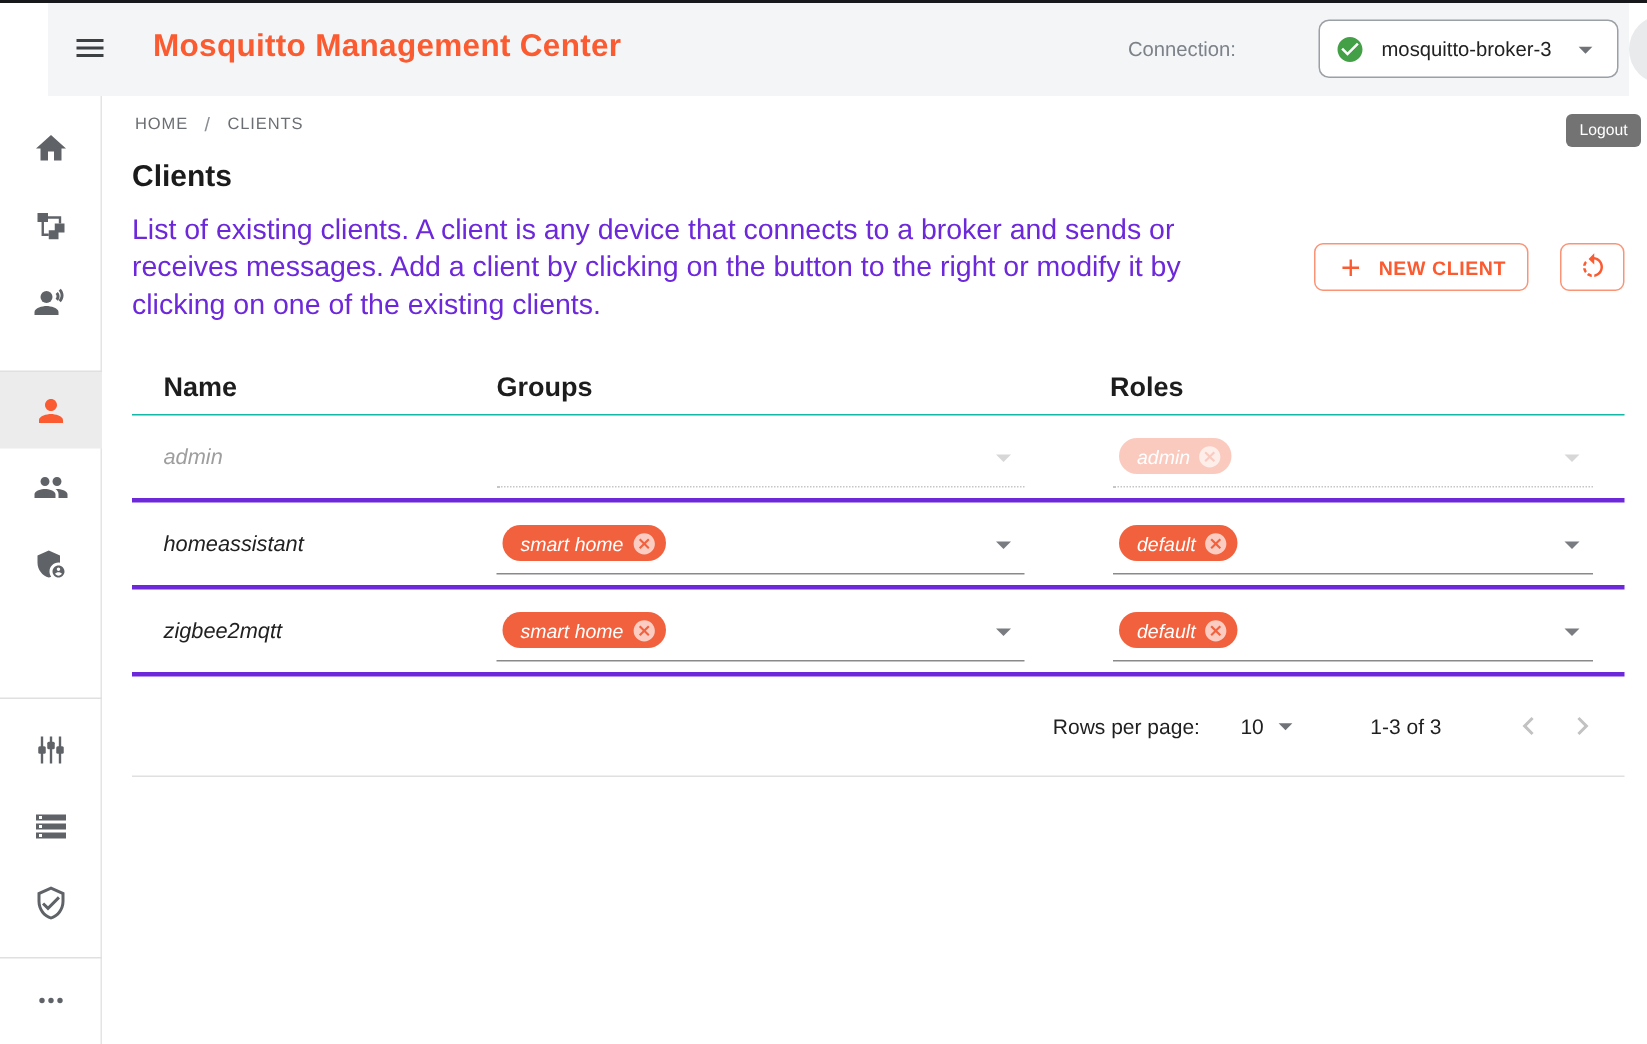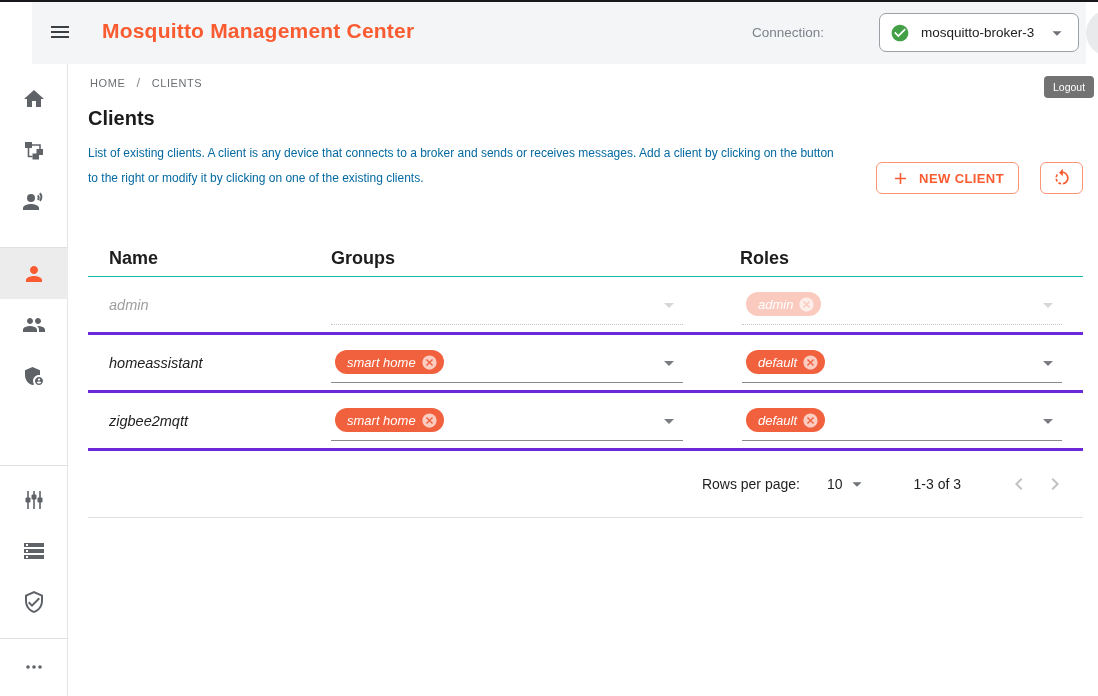--- a/index.html
+++ b/index.html
@@ -72,21 +72,21 @@
     display:flex; align-items:center; gap:11px;
   }
   .crumb { cursor:pointer; }
   .crumb-sep { font-size:13px; color:#8a8d91; }
   .page-title {
     position:absolute; left:20px; top:43px;
     font-size:20px; font-weight:bold; color:#1b1b1b;
   }
   .page-desc {
     position:absolute; left:20px; top:77px; width:752px;
-    font-size:12px; line-height:25px; color:#0369a1;
+    font-size:19px; line-height:25px; color:#6d28d9;
   }
   .actions { position:absolute; right:15px; top:98px; display:flex; gap:21px; }
   .btn-new {
     height:32px; display:flex; align-items:center; gap:9px; padding:0 14px;
     background:#ffffff; border:1px solid #fb9477; border-radius:6px;
     color:#fb5b31; font-size:13px; font-weight:bold; letter-spacing:.4px;
     cursor:pointer; font-family:inherit;
   }
   .btn-new svg { width:19px; height:19px; }
   .btn-refresh {

